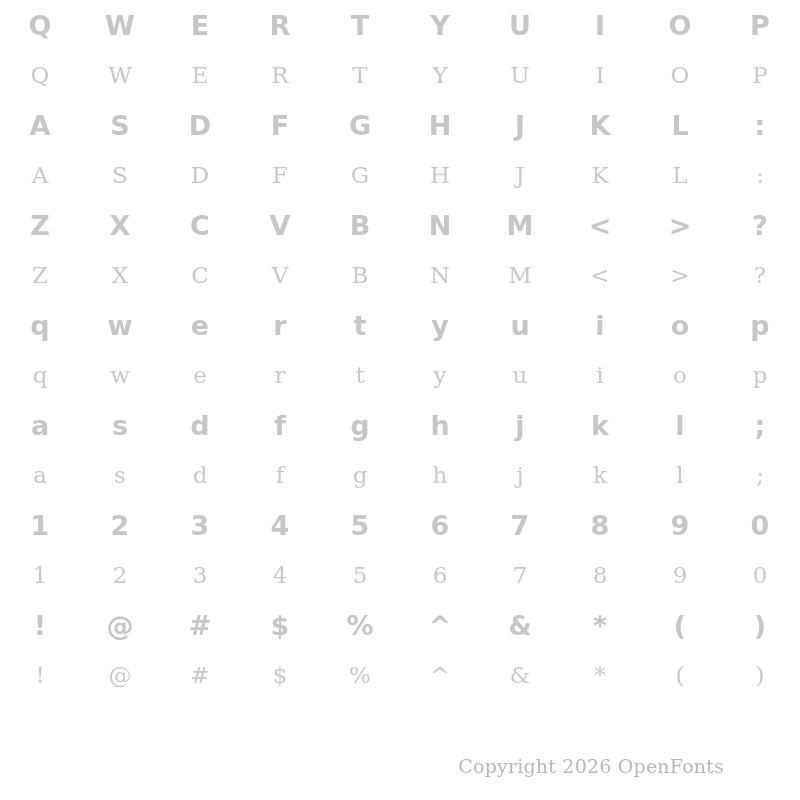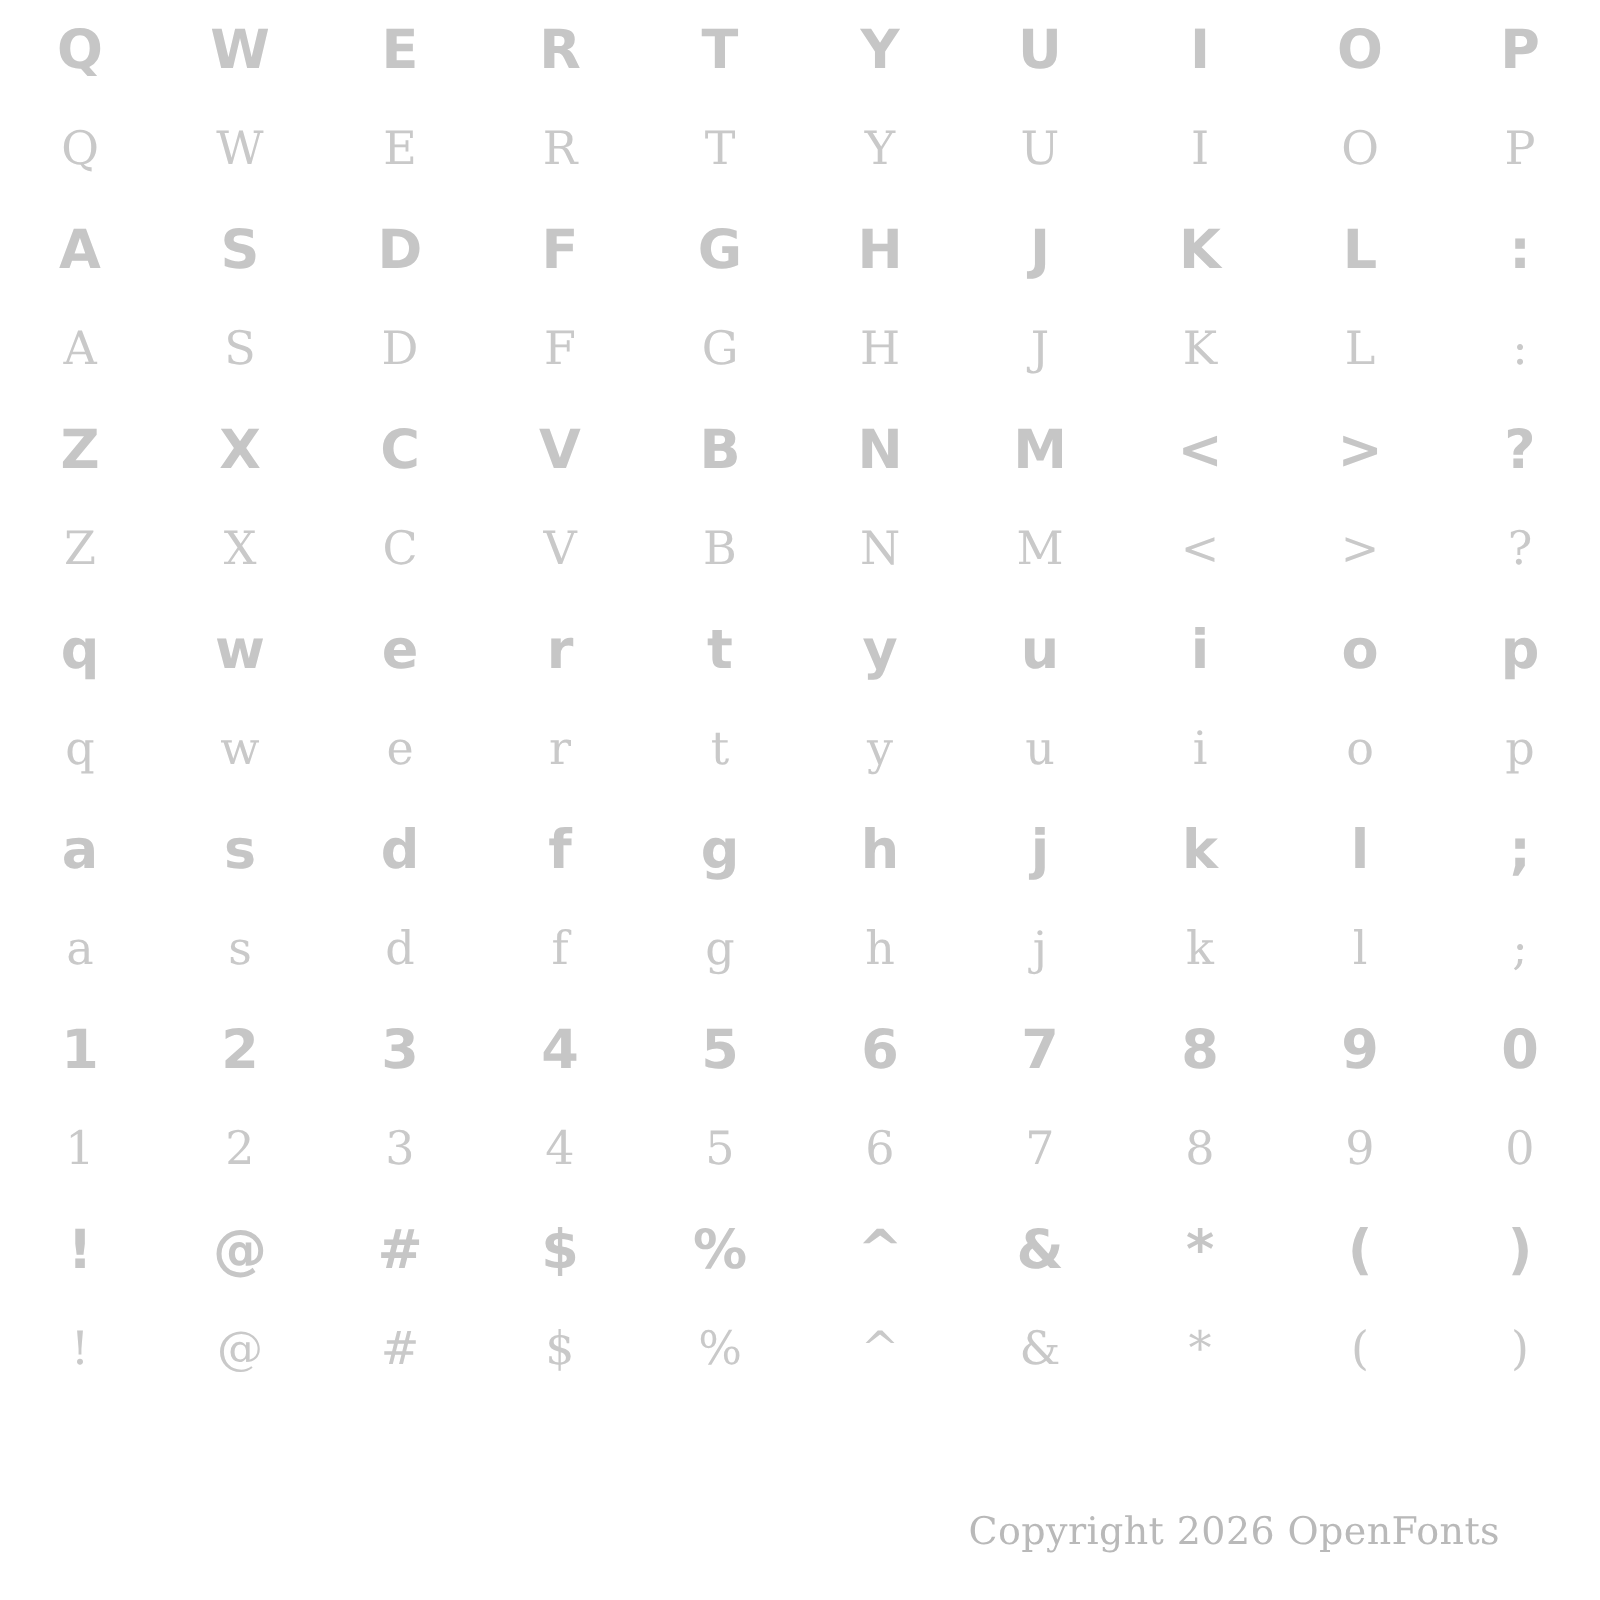--- a/index.html
+++ b/index.html
@@ -52,21 +52,21 @@
     font-family: "DejaVu Serif", serif;
     font-size: 23px;
     font-weight: 400;
     color: #c9c9c9;
   }
   .footer {
     position: absolute;
     left: 0;
     top: 755px;
     width: 800px;
-    padding-right: 50px;
+    padding-right: 76px;
     box-sizing: border-box;
     text-align: right;
     font-family: "DejaVu Serif", serif;
     font-size: 19px;
     color: #b9b9b9;
     letter-spacing: 0.2px;
   }
 </style>
 </head>
 <body>

